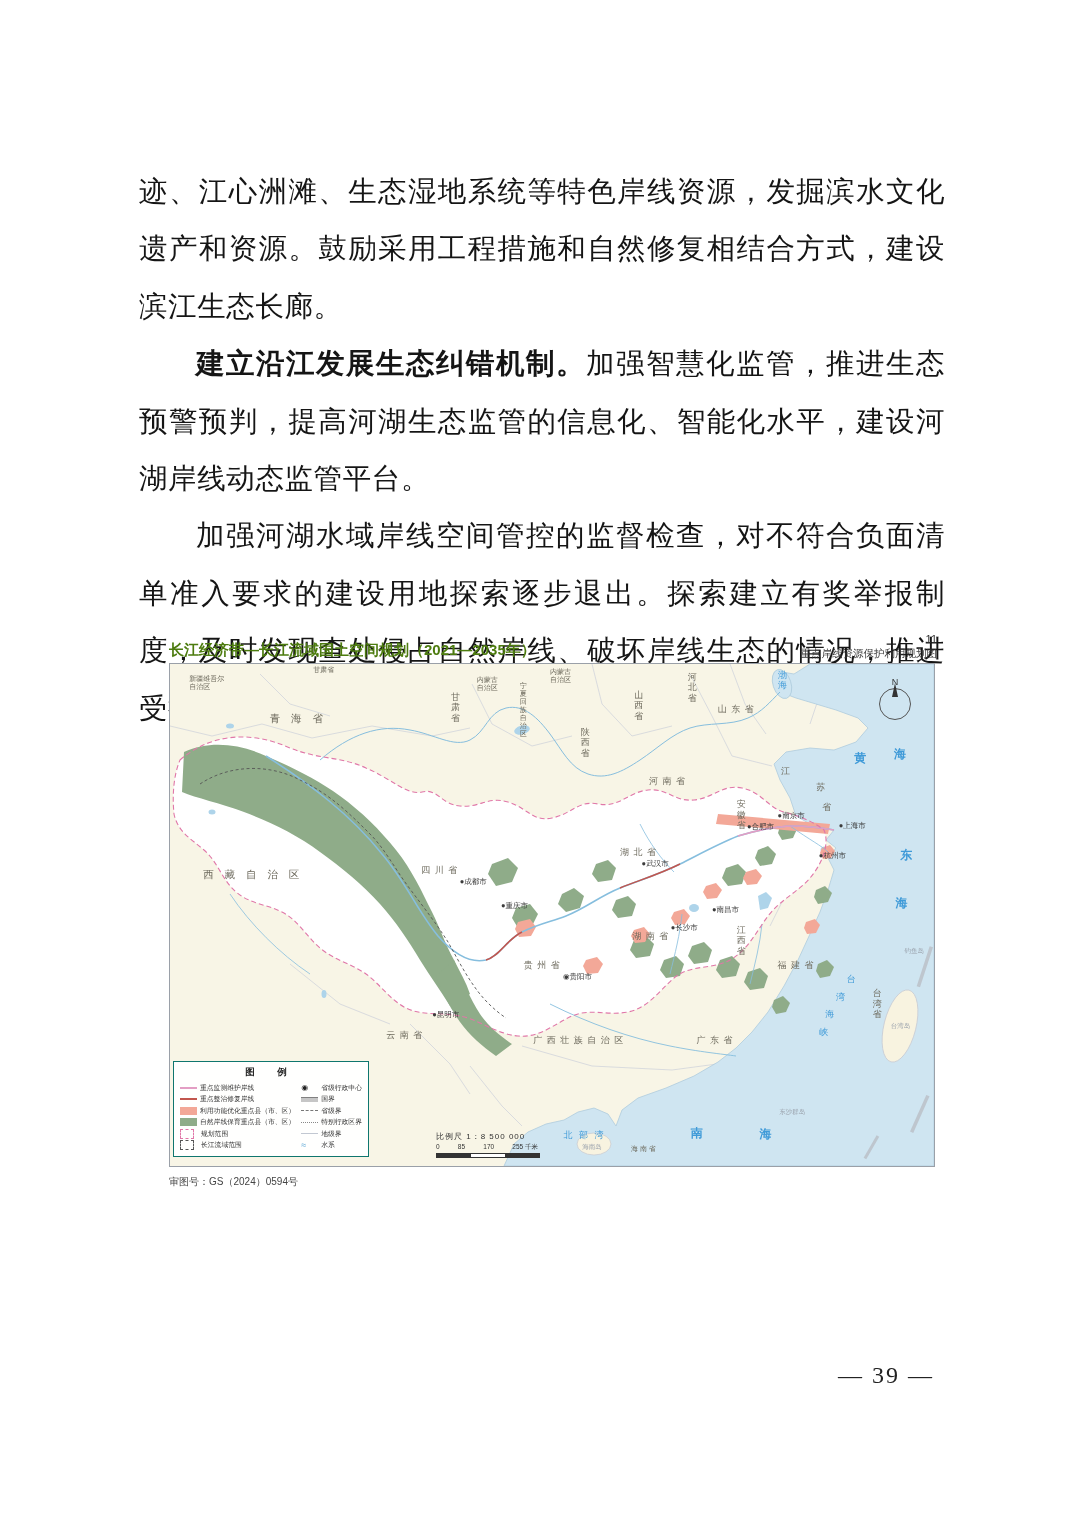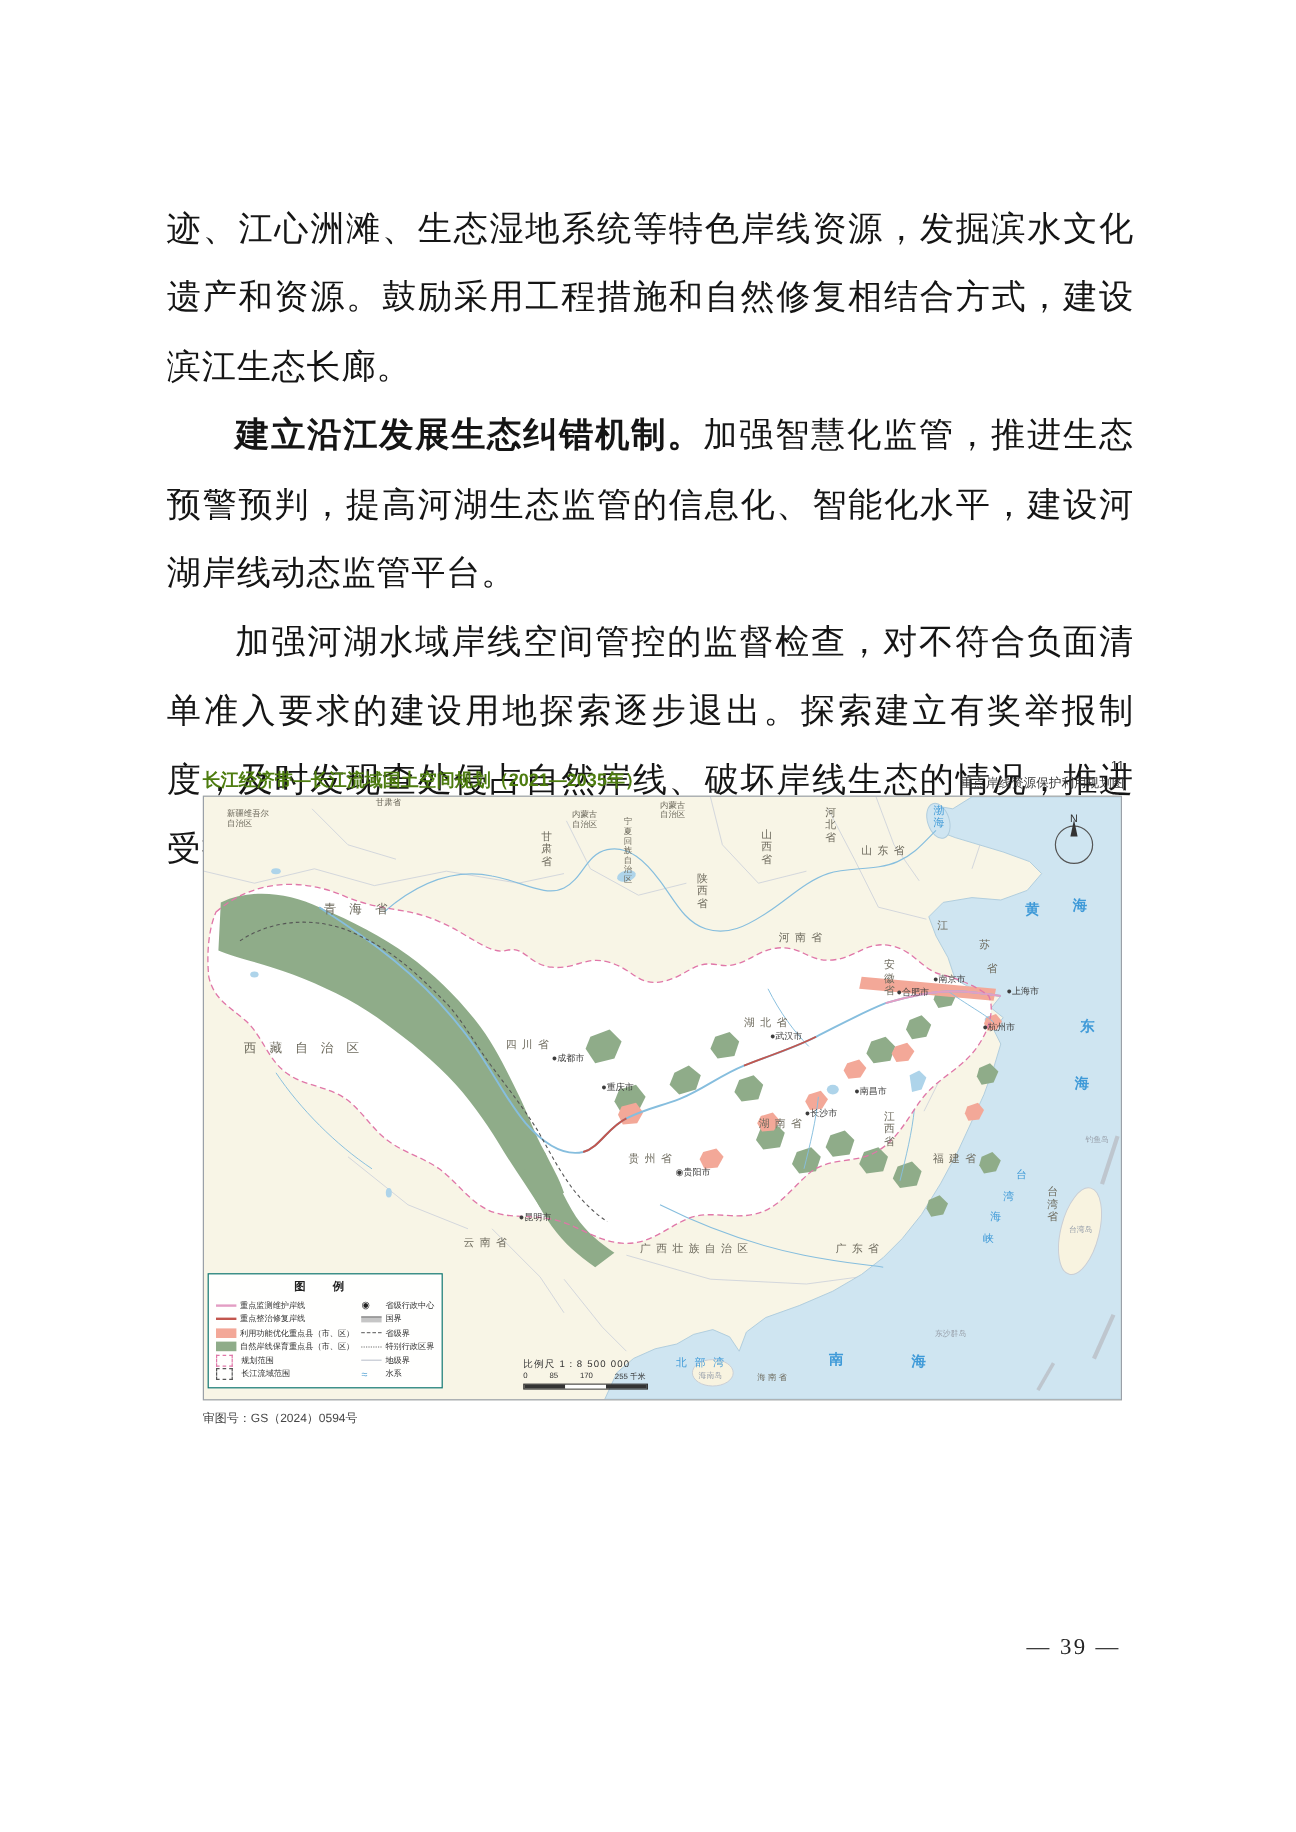--- a/index.html
+++ b/index.html
@@ -68,21 +68,21 @@
   .scalebar .ratio{font-size:8px;letter-spacing:1px;margin-bottom:1px;}
   .scalebar .ticks{display:flex;width:102px;justify-content:space-between;font-size:6.5px;
                    margin-bottom:1px;}
   .scalebar .bar{display:flex;width:102px;height:3px;border:0.5px solid #333;}
   .scalebar .seg{flex:1;}
   .seg.dark{background:#333;}
   .seg.light{background:#fff;}
   .approval{font-family:"Liberation Sans","DejaVu Sans",sans-serif;font-size:10px;color:#444;
             margin-top:8px;}
   
-  .footer{position:absolute;right:146px;top:1362px;font-size:19px;color:#222;letter-spacing:2px;}
+  .footer{position:absolute;right:146px;top:1362px;font-size:24px;color:#222;letter-spacing:2px;}
 </style>
 </head>
 <body>
 
 <div class="page">
 
   <div class="body-text" id="doc-paragraphs">
       <p class=""><span>迹、江心洲滩、生态湿地系统等特色岸线资源，发掘滨水文化遗产和资源。鼓励采用工程措施和自然修复相结合方式，建设滨江生态长廊。</span></p>
       <p class="indent"><span class="bold">建立沿江发展生态纠错机制。</span><span>加强智慧化监管，推进生态预警预判，提高河湖生态监管的信息化、智能化水平，建设河湖岸线动态监管平台。</span></p>
       <p class="indent"><span>加强河湖水域岸线空间管控的监督检查，对不符合负面清单准入要求的建设用地探索逐步退出。探索建立有奖举报制度，及时发现查处侵占自然岸线、破坏岸线生态的情况，推进受损岸线的生态修复。</span></p>
@@ -200,21 +200,21 @@
 
         <path fill="none" stroke="#555" stroke-width="0.9" stroke-dasharray="3,2.5" d="M30,120 C60,100 100,100 130,116 C160,130 180,150 200,170 C215,185 225,205 240,225 C255,245 268,262 278,278 C286,292 294,308 304,322 C312,334 324,346 336,354"></path>
 
         <path fill="none" stroke="#e077a8" stroke-width="1.1" stroke-dasharray="5,3" d="M10,96 C40,70 80,66 120,84 C150,96 170,92 196,104 C220,114 238,132 252,128 C268,124 270,140 290,142 C310,144 318,132 338,138 C358,144 362,158 382,154 C402,150 408,136 428,140 C450,144 458,128 478,126 C498,124 504,138 524,136 C544,134 552,120 572,124 C592,128 598,144 614,148 C630,152 644,158 654,166 C660,180 652,200 640,214 C628,228 610,236 598,252 C586,268 578,286 560,296 C542,306 520,300 504,314 C488,328 478,344 458,348 C438,352 420,344 402,352 C384,360 370,374 348,372 C326,370 310,356 290,352 C270,348 252,352 236,344 C220,336 210,320 196,310 C182,300 164,296 150,284 C136,272 128,256 112,248 C96,240 80,240 66,228 C52,216 48,198 34,186 C20,174 8,168 4,150 C2,130 4,110 10,96 Z"></path>
       </svg>
 
       <div id="map-labels">
           <span class="map-label prov sm" style="left: 2.6%; top: 2.2%;">新疆维吾尔
 自治区</span>
           <span class="map-label prov sm" style="left: 18.8%; top: 0.4%;">甘肃省</span>
-          <span class="map-label prov lg" style="left: 13.2%; top: 9.6%; margin-top: 40px;">青 海 省</span>
+          <span class="map-label prov lg" style="left: 13.2%; top: 9.6%;">青 海 省</span>
           <span class="map-label prov" style="left: 36.8%; top: 5.6%;">甘
 肃
 省</span>
           <span class="map-label prov sm" style="left: 40.2%; top: 2.4%;">内蒙古
 自治区</span>
           <span class="map-label prov sm" style="left: 49.8%; top: 0.8%;">内蒙古
 自治区</span>
           <span class="map-label prov sm" style="left: 45.8%; top: 3.6%;">宁
 夏
 回

